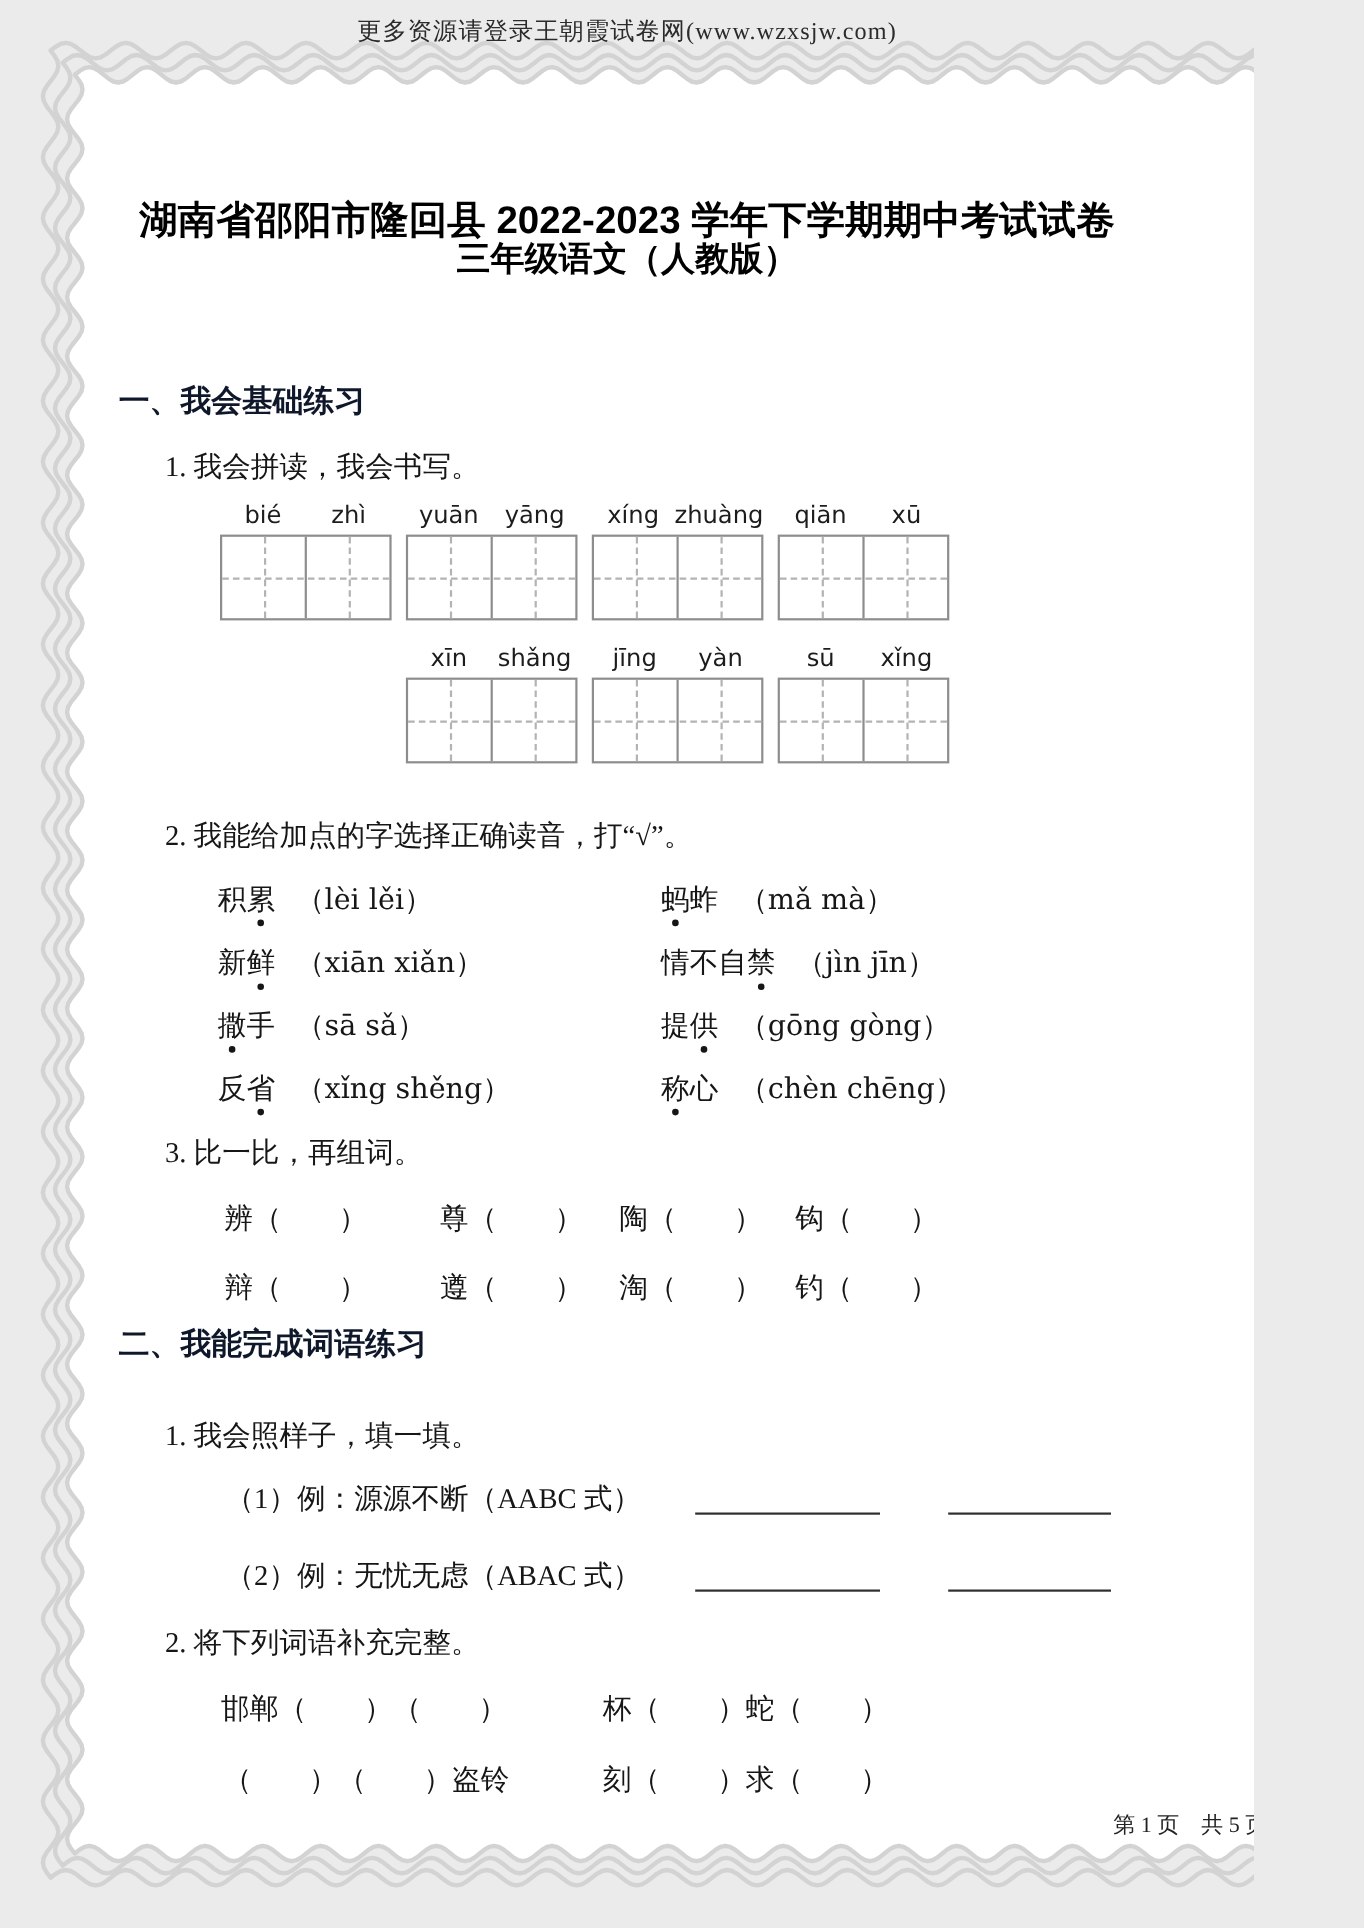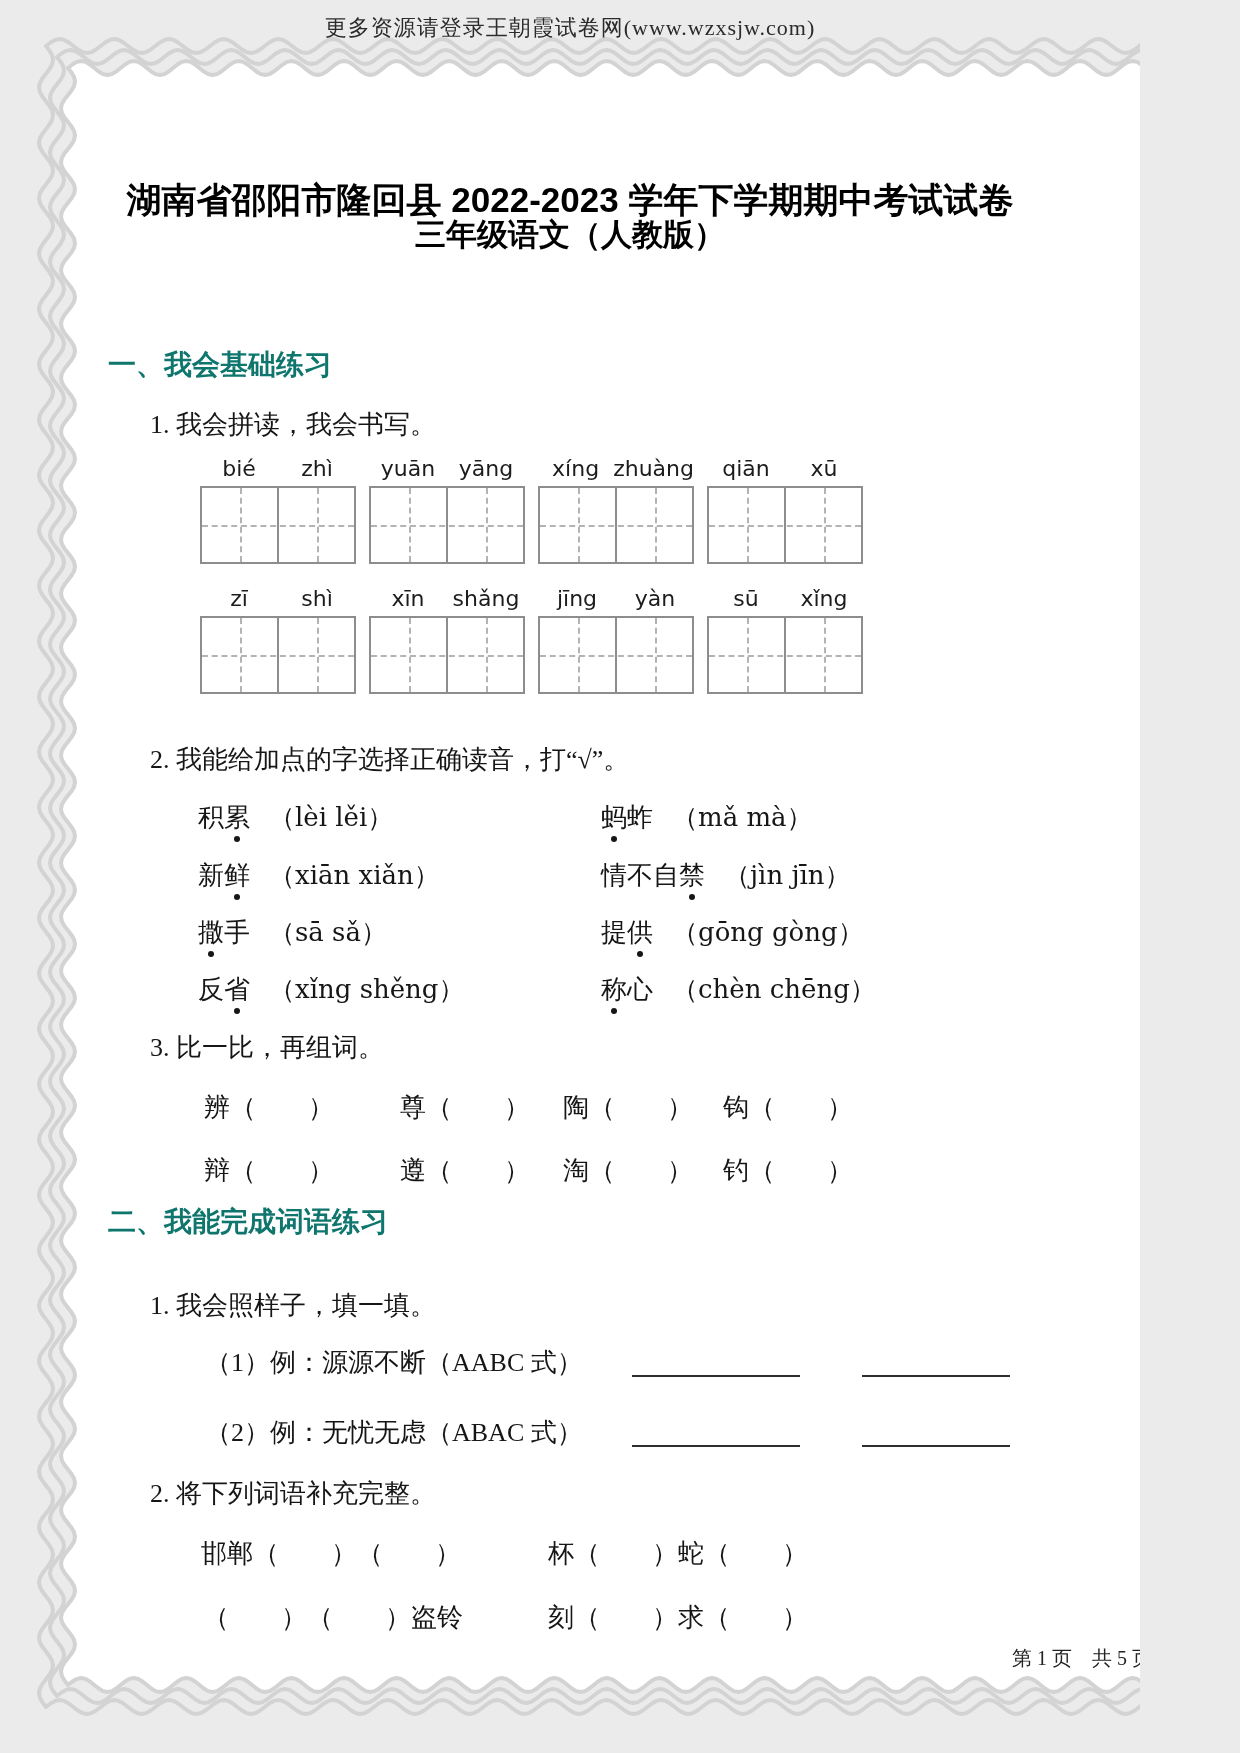--- a/index.html
+++ b/index.html
@@ -6,21 +6,21 @@
   body{background:#ebebeb;}
   .page{position:relative;width:1108px;height:1753px;background:#ebebeb;overflow:hidden;
         font-family:"Liberation Serif","DejaVu Serif",serif;color:#161616;padding-left:32px;}
   svg.frame{position:absolute;left:0;top:0;}
   .header{position:absolute;top:13px;left:0;width:100%;text-align:center;
           font-size:22px;letter-spacing:1px;color:#2b2b2b;}
   .t1{position:absolute;top:154px;left:0;width:100%;text-align:center;font-size:35px;font-weight:bold;
       font-family:"Liberation Sans","DejaVu Sans",sans-serif;color:#000;margin-top:23px;}
   .t2{position:absolute;top:214px;left:0;width:100%;text-align:center;font-size:31px;font-weight:bold;
       font-family:"Liberation Sans","DejaVu Sans",sans-serif;color:#000;}
-  .shead{position:absolute;font-size:28px;font-weight:bold;color:#0f766e;
+  .shead{position:absolute;font-size:28px;font-weight:bold;color:#0f172a;
          font-family:"Liberation Sans","DejaVu Sans",sans-serif;}
   .item{position:absolute;font-size:26px;white-space:nowrap;}
   
   .pg{position:absolute;width:156px;}
   .pl{display:flex;height:30px;font-family:"DejaVu Sans","Liberation Sans",sans-serif;
       font-size:22px;color:#1c1c1c;align-items:flex-start;}
   .pl span{flex:1;text-align:center;line-height:26px;}
   .pbox{position:relative;height:78px;border:2px solid #8d8d8d;box-sizing:border-box;
         background:#fff;display:flex;}
   .pcell{position:relative;flex:1;}
@@ -89,30 +89,20 @@
     <div class="pl">
         <span>xíng</span>
         <span>zhuàng</span>
       </div>
     <div class="pbox">
         <div class="pcell"></div>
         <div class="pcell"></div>
       </div>
   </div>
 
-  <div class="pg" style="left:200px;top:586px">
-    <div class="pl">
-        <span>zī</span>
-        <span>shì</span>
-      </div>
-    <div class="pbox">
-        <div class="pcell"></div>
-        <div class="pcell"></div>
-      </div>
-  </div>
   <div class="pg" style="left:369px;top:586px">
     <div class="pl">
         <span>xīn</span>
         <span>shǎng</span>
       </div>
     <div class="pbox">
         <div class="pcell"></div>
         <div class="pcell"></div>
       </div>
   </div>

